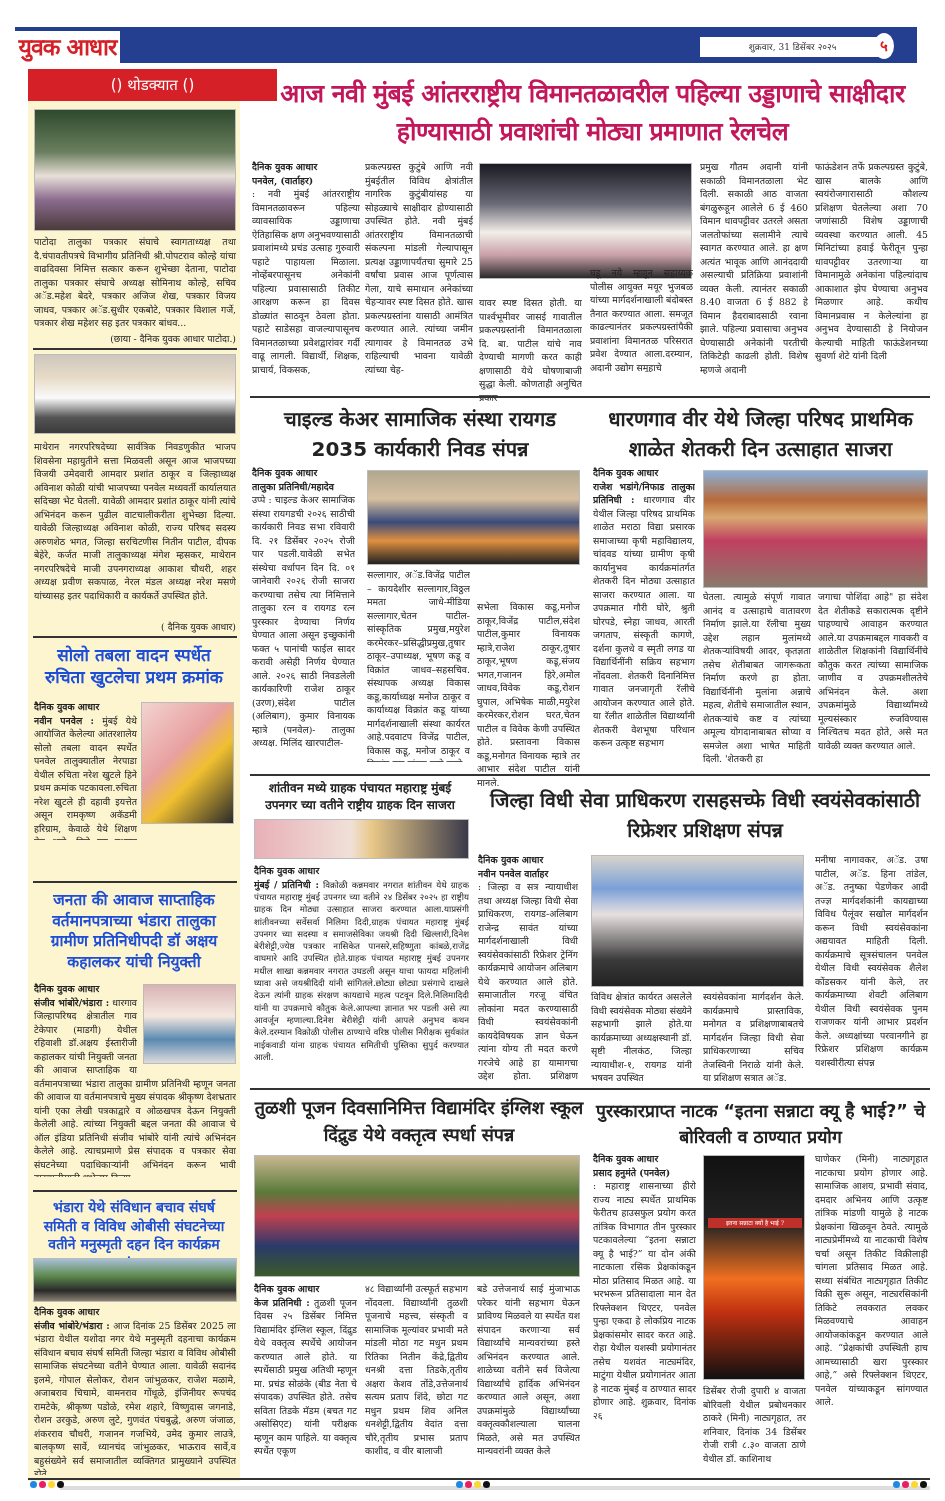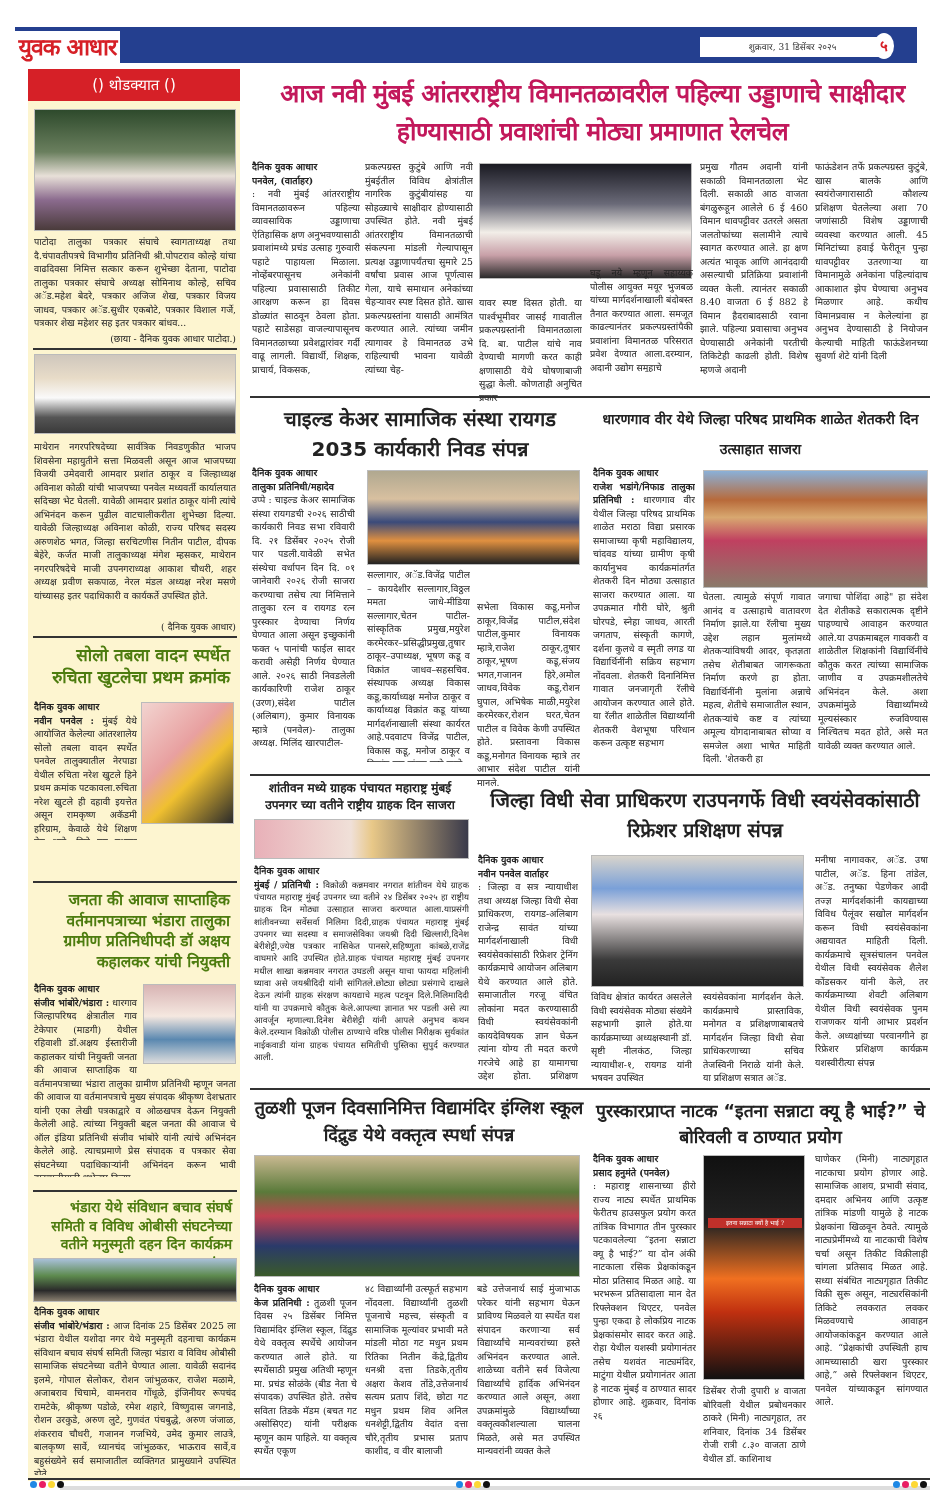--- a/index.html
+++ b/index.html
@@ -2,40 +2,40 @@
 <html><head>
 <meta charset="utf-8">
 <style>
 *{box-sizing:border-box;margin:0;padding:0}
 body{width:945px;height:1501px;background:#fff;font-family:"DejaVu Serif",serif;color:#222;position:relative;overflow:hidden}
 .masthead{position:absolute;left:15px;top:27px;width:492px;height:36px;background:#243f8f}
 .logo{position:absolute;left:15px;top:31px;width:105px;height:32px;background:#fff;color:#d62027;font-family:"DejaVu Sans",sans-serif;font-weight:bold;font-size:23px;line-height:32px;text-align:center;letter-spacing:-1px}
 .datebox{position:absolute;left:387px;top:37px;width:100px;height:20px;background:#fff;font-size:9px;line-height:20px;text-align:center;color:#333}
 .pagenum{position:absolute;left:482px;top:33px;width:20px;height:26px;background:#fff;border-radius:50%;color:#d62027;font-weight:bold;font-size:15px;line-height:26px;text-align:center}
 .sidebar{position:absolute;left:28px;top:72px;width:212px;height:1409px;background:#fdf5d0}
-.side-header{position:absolute;left:28px;top:69px;width:212px;height:32px;background:#d62027;color:#fff;font-family:"DejaVu Sans",sans-serif;font-size:15px;line-height:32px;text-align:center}
+.side-header{position:absolute;left:28px;top:69px;width:249px;height:32px;background:#d62027;color:#fff;font-family:"DejaVu Sans",sans-serif;font-size:15px;line-height:32px;text-align:center}
 .photo{position:absolute;border:1px solid #bbb;overflow:hidden}
 .p1{background:linear-gradient(180deg,#2e4a2c 0%,#6a7f5e 35%,#e8e0d8 55%,#8b6b8e 75%,#4a3b3b 100%)}
 .p2{background:linear-gradient(180deg,#cfc7bd 0%,#e8dcc8 30%,#fafafa 55%,#555 80%,#3a3a3a 100%)}
 .p3{background:linear-gradient(135deg,#f2d4d0 0%,#e8a0a0 40%,#f0c030 60%,#2a2a2a 100%)}
 .p4{background:linear-gradient(180deg,#d8b4b4 0%,#f5e8e0 40%,#5a88b0 70%,#ddd 100%)}
 .p5{background:linear-gradient(180deg,#a8c0d8 0%,#5d8a4e 40%,#2a2a2a 75%,#8a8070 100%)}
 .p6{background:linear-gradient(180deg,#1a1a22 0%,#6a6a78 35%,#f2eee8 60%,#c8a0a8 80%,#2a2a2a 100%)}
 .p7{background:linear-gradient(180deg,#b0a890 0%,#d8c0a0 30%,#3a4a7a 55%,#e09040 75%,#222 100%)}
 .p8{background:linear-gradient(180deg,#8ab0d8 0%,#b86a3a 25%,#d8a870 40%,#c04060 60%,#8a7a6a 100%)}
 .p9{background:linear-gradient(90deg,#e8b0b8 0%,#f0e0d8 45%,#e8c888 55%,#3a3a4a 100%)}
 .p10{background:linear-gradient(180deg,#d8d4cc 0%,#7aa0d8 25%,#e8e0e0 45%,#3a3a3a 80%,#222 100%)}
 .p11{background:linear-gradient(180deg,#c8b890 0%,#5a7a3a 30%,#c04050 50%,#2a3a6a 75%,#3a5a2a 100%)}
 .p12{background:linear-gradient(180deg,#111 0%,#222 30%,#f07020 55%,#c03010 70%,#111 100%)}
 .caption{position:absolute;font-size:9.3px;line-height:13.5px;text-align:justify;color:#222}
 .credit{position:absolute;font-size:9.3px;color:#222;text-align:right}
 .divider{position:absolute;height:2px;background:#333}
 .headline-main{position:absolute;left:250px;top:73px;width:680px;text-align:center;color:#c2185b;font-family:"DejaVu Sans",sans-serif;font-weight:bold;font-size:25px;line-height:38px;letter-spacing:-0.5px}
 .hl{position:absolute;text-align:center;color:#222;font-family:"DejaVu Sans",sans-serif;font-weight:bold}
-.hl-side{position:absolute;text-align:right;color:#4d7c0f;font-family:"DejaVu Sans",sans-serif;font-weight:bold;font-size:16px;line-height:21px}
+.hl-side{position:absolute;text-align:center;color:#1d4ed8;font-family:"DejaVu Sans",sans-serif;font-weight:bold;font-size:16px;line-height:21px}
 .byline{font-weight:bold;font-size:9.3px;line-height:13.5px}
 .col{position:absolute;font-size:9.3px;line-height:13.5px;text-align:justify;color:#222;overflow:hidden}
 .colorbar{position:absolute;top:1479px;height:10px;display:flex;gap:2px;align-items:center}
 .dot{width:7px;height:7px;border-radius:50%;display:inline-block}
 .footerline{position:absolute;left:28px;top:1478px;width:902px;height:2px;background:#333}
 .greyline{position:absolute;top:1486px;height:4px;background:#ddd}
 </style>
 </head>
 <body>
 
@@ -101,41 +101,41 @@
 <div class="hl" style="left:255px;top:404px;width:330px;font-size:20px;line-height:30px">चाइल्ड केअर सामाजिक संस्था रायगड 2035 कार्यकारी निवड संपन्न</div>
 <div class="col" style="left:252px;top:466px;width:103px;height:296px">
   <div class="byline">दैनिक युवक आधार</div>
   <div class="byline">तालुका प्रतिनिधी/महादेव</div>
   <span>उप्पे : चाइल्ड केअर सामाजिक संस्था रायगडची २०२६ साठीची कार्यकारी निवड सभा रविवारी दि. २१ डिसेंबर २०२५ रोजी पार पडली.यावेळी सभेत संस्थेचा वर्धापन दिन दि. ०१ जानेवारी २०२६ रोजी साजरा करण्याचा तसेच त्या निमित्ताने तालुका रत्न व रायगड रत्न पुरस्कार देण्याचा निर्णय घेण्यात आला असून इच्छुकांनी फक्त ५ पानांची फाईल सादर करावी असेही निर्णय घेण्यात आले. २०२६ साठी निवडलेली कार्यकारिणी राजेश ठाकूर (उरण),संदेश पाटील (अलिबाग), कुमार विनायक म्हात्रे (पनवेल)- तालुका अध्यक्ष. मिलिंद खारपाटील-</span>
 </div>
 <div class="photo p7" style="left:367px;top:470px;width:213px;height:95px"></div>
 <div class="col" style="left:367px;top:568px;width:103px;height:194px">सल्लागार, अॅड.विजेंद्र पाटील – कायदेशीर सल्लागार,विठ्ठल ममता जाधे-मीडिया सल्लागार,चेतन पाटील- सांस्कृतिक प्रमुख,मयुरेश करमेरकर–प्रसिद्धीप्रमुख,तुषार ठाकूर–उपाध्यक्ष, भूषण कडू व विक्रांत जाधव–सहसचिव. संस्थापक अध्यक्ष विकास कडू,कार्याध्यक्ष मनोज ठाकूर व कार्याध्यक्ष विक्रांत कडू यांच्या मार्गदर्शनाखाली संस्था कार्यरत आहे.पदवाटप विजेंद्र पाटील, विकास कडू, मनोज ठाकूर व विक्रांत कडू यांच्या हस्ते झाले.</div>
 <div class="col" style="left:477px;top:600px;width:103px;height:194px">सभेला विकास कडू,मनोज ठाकूर,विजेंद्र पाटील,संदेश पाटील,कुमार विनायक म्हात्रे,राजेश ठाकूर,तुषार ठाकूर,भूषण कडू,संजय भगत,गजानन हिरे,अमोल जाधव,विवेक कडू,रोशन घुपाल, अभिषेक माळी,मयुरेश करमेरकर,रोशन घरत,चेतन पाटील व विवेक केणी उपस्थित होते. प्रस्तावना विकास कडू,मनोगत विनायक म्हात्रे तर आभार संदेश पाटील यांनी मानले.</div>
 
-<div class="hl" style="left:593px;top:404px;width:335px;font-size:14px;line-height:30px">धारणगाव वीर येथे जिल्हा परिषद प्राथमिक शाळेत शेतकरी दिन उत्साहात साजरा</div>
+<div class="hl" style="left:593px;top:404px;width:335px;font-size:20px;line-height:30px">धारणगाव वीर येथे जिल्हा परिषद प्राथमिक शाळेत शेतकरी दिन उत्साहात साजरा</div>
 <div class="col" style="left:593px;top:466px;width:102px;height:300px">
   <div class="byline">दैनिक युवक आधार</div>
   <span class="byline">राजेश भडांगे/निफाड तालुका प्रतिनिधी :</span>
   <span>धारणगाव वीर येथील जिल्हा परिषद प्राथमिक शाळेत मराठा विद्या प्रसारक समाजाच्या कृषी महाविद्यालय, चांदवड यांच्या ग्रामीण कृषी कार्यानुभव कार्यक्रमांतर्गत शेतकरी दिन मोठ्या उत्साहात साजरा करण्यात आला. या उपक्रमात गौरी घोरे, श्रुती घोरपडे, स्नेहा जाधव, आरती जगताप, संस्कृती कागणे, दर्शना कुलधे व स्मृती लगड या विद्यार्थिनींनी सक्रिय सहभाग नोंदवला. शेतकरी दिनानिमित्त गावात जनजागृती रॅलीचे आयोजन करण्यात आले होते. या रॅलीत शाळेतील विद्यार्थ्यांनी शेतकरी वेशभूषा परिधान करून उत्कृष्ट सहभाग</span>
 </div>
 <div class="photo p8" style="left:703px;top:470px;width:225px;height:118px"></div>
 <div class="col" style="left:703px;top:590px;width:108px;height:176px">घेतला. त्यामुळे संपूर्ण गावात आनंद व उत्साहाचे वातावरण निर्माण झाले.या रॅलीचा मुख्य उद्देश लहान मुलांमध्ये शेतकऱ्यांविषयी आदर, कृतज्ञता तसेच शेतीबाबत जागरूकता निर्माण करणे हा होता. विद्यार्थिनींनी मुलांना अन्नाचे महत्व, शेतीचे समाजातील स्थान, शेतकऱ्यांचे कष्ट व त्यांच्या अमूल्य योगदानाबाबत सोप्या व समजेल अशा भाषेत माहिती दिली. 'शेतकरी हा</div>
 <div class="col" style="left:818px;top:590px;width:110px;height:176px">जगाचा पोशिंदा आहे" हा संदेश देत शेतीकडे सकारात्मक दृष्टीने पाहण्याचे आवाहन करण्यात आले.या उपक्रमाबद्दल गावकरी व शाळेतील शिक्षकांनी विद्यार्थिनींचे कौतुक करत त्यांच्या सामाजिक जाणीव व उपक्रमशीलतेचे अभिनंदन केले. अशा उपक्रमांमुळे विद्यार्थ्यांमध्ये मूल्यसंस्कार रुजविण्यास निश्चितच मदत होते, असे मत यावेळी व्यक्त करण्यात आले.</div>
 
 <div class="divider" style="left:250px;top:774px;width:680px"></div>
 
 <div class="hl" style="left:254px;top:780px;width:212px;font-size:12px;line-height:17px">शांतीवन मध्ये ग्राहक पंचायत महाराष्ट्र मुंबई उपनगर च्या वतीने राष्ट्रीय ग्राहक दिन साजरा</div>
 <div class="photo p9" style="left:254px;top:819px;width:215px;height:40px"></div>
 <div class="col" style="left:254px;top:864px;width:215px;height:210px;font-size:8.6px;line-height:12.3px">
   <div class="byline">दैनिक युवक आधार</div>
   <span class="byline">मुंबई / प्रतिनिधी :</span>
   <span>विक्रोळी कन्नमवार नगरात शांतीवन येथे ग्राहक पंचायत महाराष्ट्र मुंबई उपनगर च्या वतीने २४ डिसेंबर २०२५ हा राष्ट्रीय ग्राहक दिन मोठ्या उत्साहात साजरा करण्यात आला.याप्रसंगी शांतीवनच्या सर्वेसर्वा निलिमा दिदी,ग्राहक पंचायत महाराष्ट्र मुंबई उपनगर च्या सदस्या व समाजसेविका जयश्री दिदी खिल्लारी,दिनेश बेरीशेट्टी,ज्येष्ठ पत्रकार नासिकेत पानसरे,सहिष्णुता कांबळे,राजेंद्र वाघमारे आदि उपस्थित होते.ग्राहक पंचायत महाराष्ट्र मुंबई उपनगर मधील शाखा कन्नमवार नगरात उघडली असून याचा फायदा महिलांनी घ्यावा असे जयश्रीदिदी यांनी सांगितले.छोट्या छोट्या प्रसंगाचे दाखले देऊन त्यांनी ग्राहक संरक्षण कायद्याचे महत्व पटवून दिले.निलिमादिदी यांनी या उपक्रमाचे कौतुक केले.आपल्या ज्ञानात भर पडली असे त्या आवर्जून म्हणाल्या.दिनेश बेरीशेट्टी यांनी आपले अनुभव कथन केले.दरम्यान विक्रोळी पोलीस ठाण्याचे वरिष्ठ पोलीस निरीक्षक सुर्यकांत नाईकवाडी यांना ग्राहक पंचायत समितीची पुस्तिका सुपुर्द करण्यात आली.</span>
 </div>
 
-<div class="hl" style="left:480px;top:786px;width:450px;font-size:19.5px;line-height:30px">जिल्हा विधी सेवा प्राधिकरण राउपनगर्फे विधी स्वयंसेवकांसाठी रिफ्रेशर प्रशिक्षण संपन्न</div>
+<div class="hl" style="left:480px;top:786px;width:450px;font-size:19.5px;line-height:30px">जिल्हा विधी सेवा प्राधिकरण रासहसच्फे विधी स्वयंसेवकांसाठी रिफ्रेशर प्रशिक्षण संपन्न</div>
 <div class="col" style="left:478px;top:853px;width:100px;height:228px">
   <div class="byline">दैनिक युवक आधार</div>
   <div class="byline">नवीन पनवेल वार्ताहर</div>
   <span>: जिल्हा व सत्र न्यायाधीश तथा अध्यक्ष जिल्हा विधी सेवा प्राधिकरण, रायगड-अलिबाग राजेन्द्र सावंत यांच्या मार्गदर्शनाखाली विधी स्वयंसेवकांसाठी रिफ्रेशर ट्रेनिंग कार्यक्रमाचे आयोजन अलिबाग येथे करण्यात आले होते. समाजातील गरजू वंचित लोकांना मदत करण्यासाठी विधी स्वयंसेवकांनी कायदेविषयक ज्ञान घेऊन त्यांना योग्य ती मदत करणे गरजेचे आहे हा यामागचा उद्देश होता. प्रशिक्षण कार्यक्रमात रायगड जिल्ह्यातील</span>
 </div>
 <div class="photo p10" style="left:591px;top:855px;width:213px;height:132px"></div>
 <div class="col" style="left:591px;top:990px;width:101px;height:91px">विविध क्षेत्रांत कार्यरत असलेले विधी स्वयंसेवक मोठ्या संख्येने सहभागी झाले होते.या कार्यक्रमाच्या अध्यक्षस्थानी डॉ. सृष्टी नीलकंठ, जिल्हा न्यायाधीश-१, रायगड यांनी भूषवून उपस्थित</div>
 <div class="col" style="left:703px;top:990px;width:101px;height:91px">स्वयंसेवकांना मार्गदर्शन केले. कार्यक्रमाचे प्रास्ताविक, मनोगत व प्रशिक्षणाबाबतचे मार्गदर्शन जिल्हा विधी सेवा प्राधिकरणाच्या सचिव तेजस्विनी निराळे यांनी केले. या प्रशिक्षण सत्रात अॅड.</div>
 <div class="col" style="left:815px;top:853px;width:113px;height:228px">मनीषा नागावकर, अॅड. उषा पाटील, अॅड. हिना तांडेल, अॅड. तनुष्का पेडणेकर आदी तज्ज्ञ मार्गदर्शकांनी कायद्याच्या विविध पैलूंवर सखोल मार्गदर्शन करून विधी स्वयंसेवकांना अद्ययावत माहिती दिली. कार्यक्रमाचे सूत्रसंचालन पनवेल येथील विधी स्वयंसेवक शैलेश कोंडसकर यांनी केले, तर कार्यक्रमाच्या शेवटी अलिबाग येथील विधी स्वयंसेवक पुनम राजणकर यांनी आभार प्रदर्शन केले. अध्यक्षांच्या परवानगीने हा रिफ्रेशर प्रशिक्षण कार्यक्रम यशस्वीरीत्या संपन्न</div>
 

